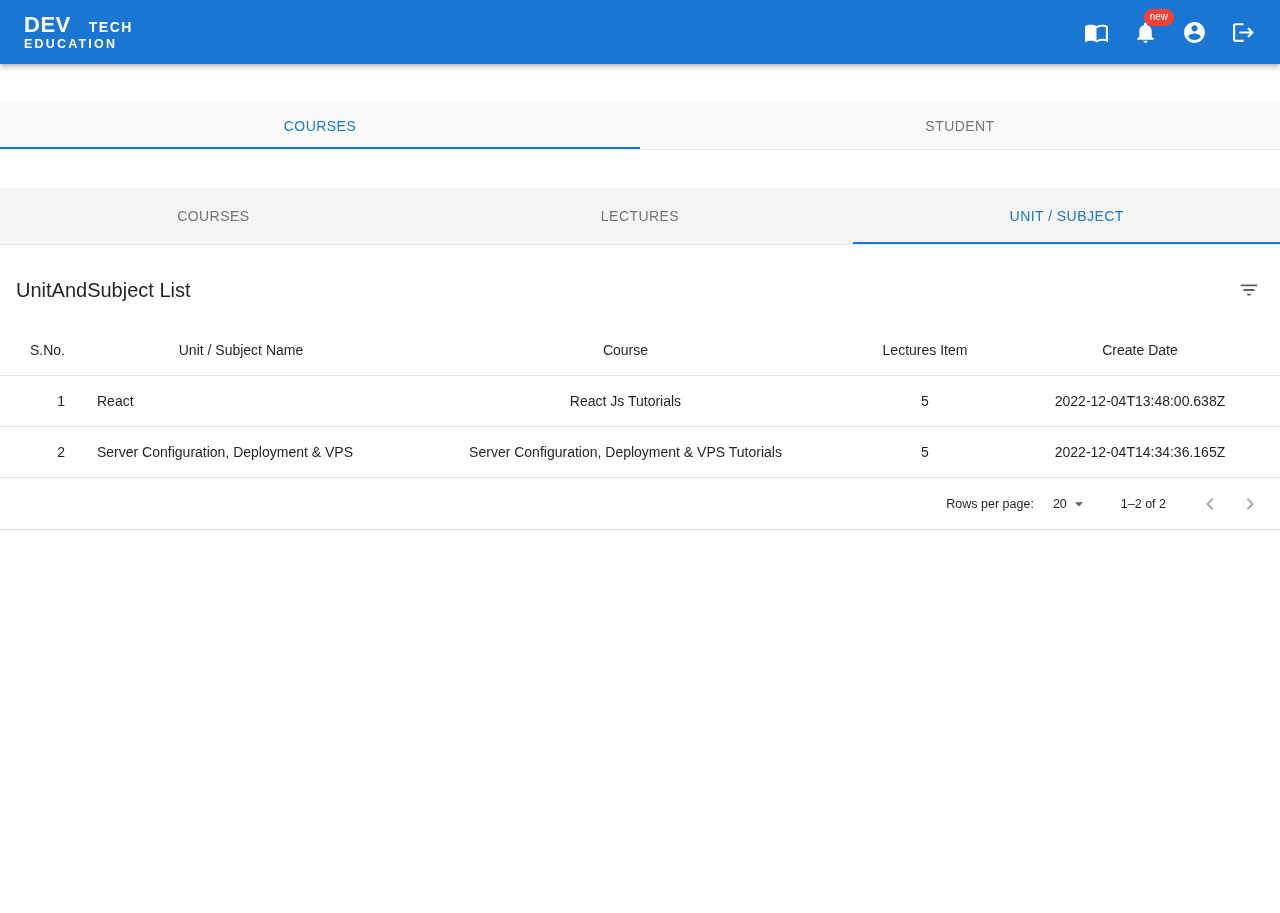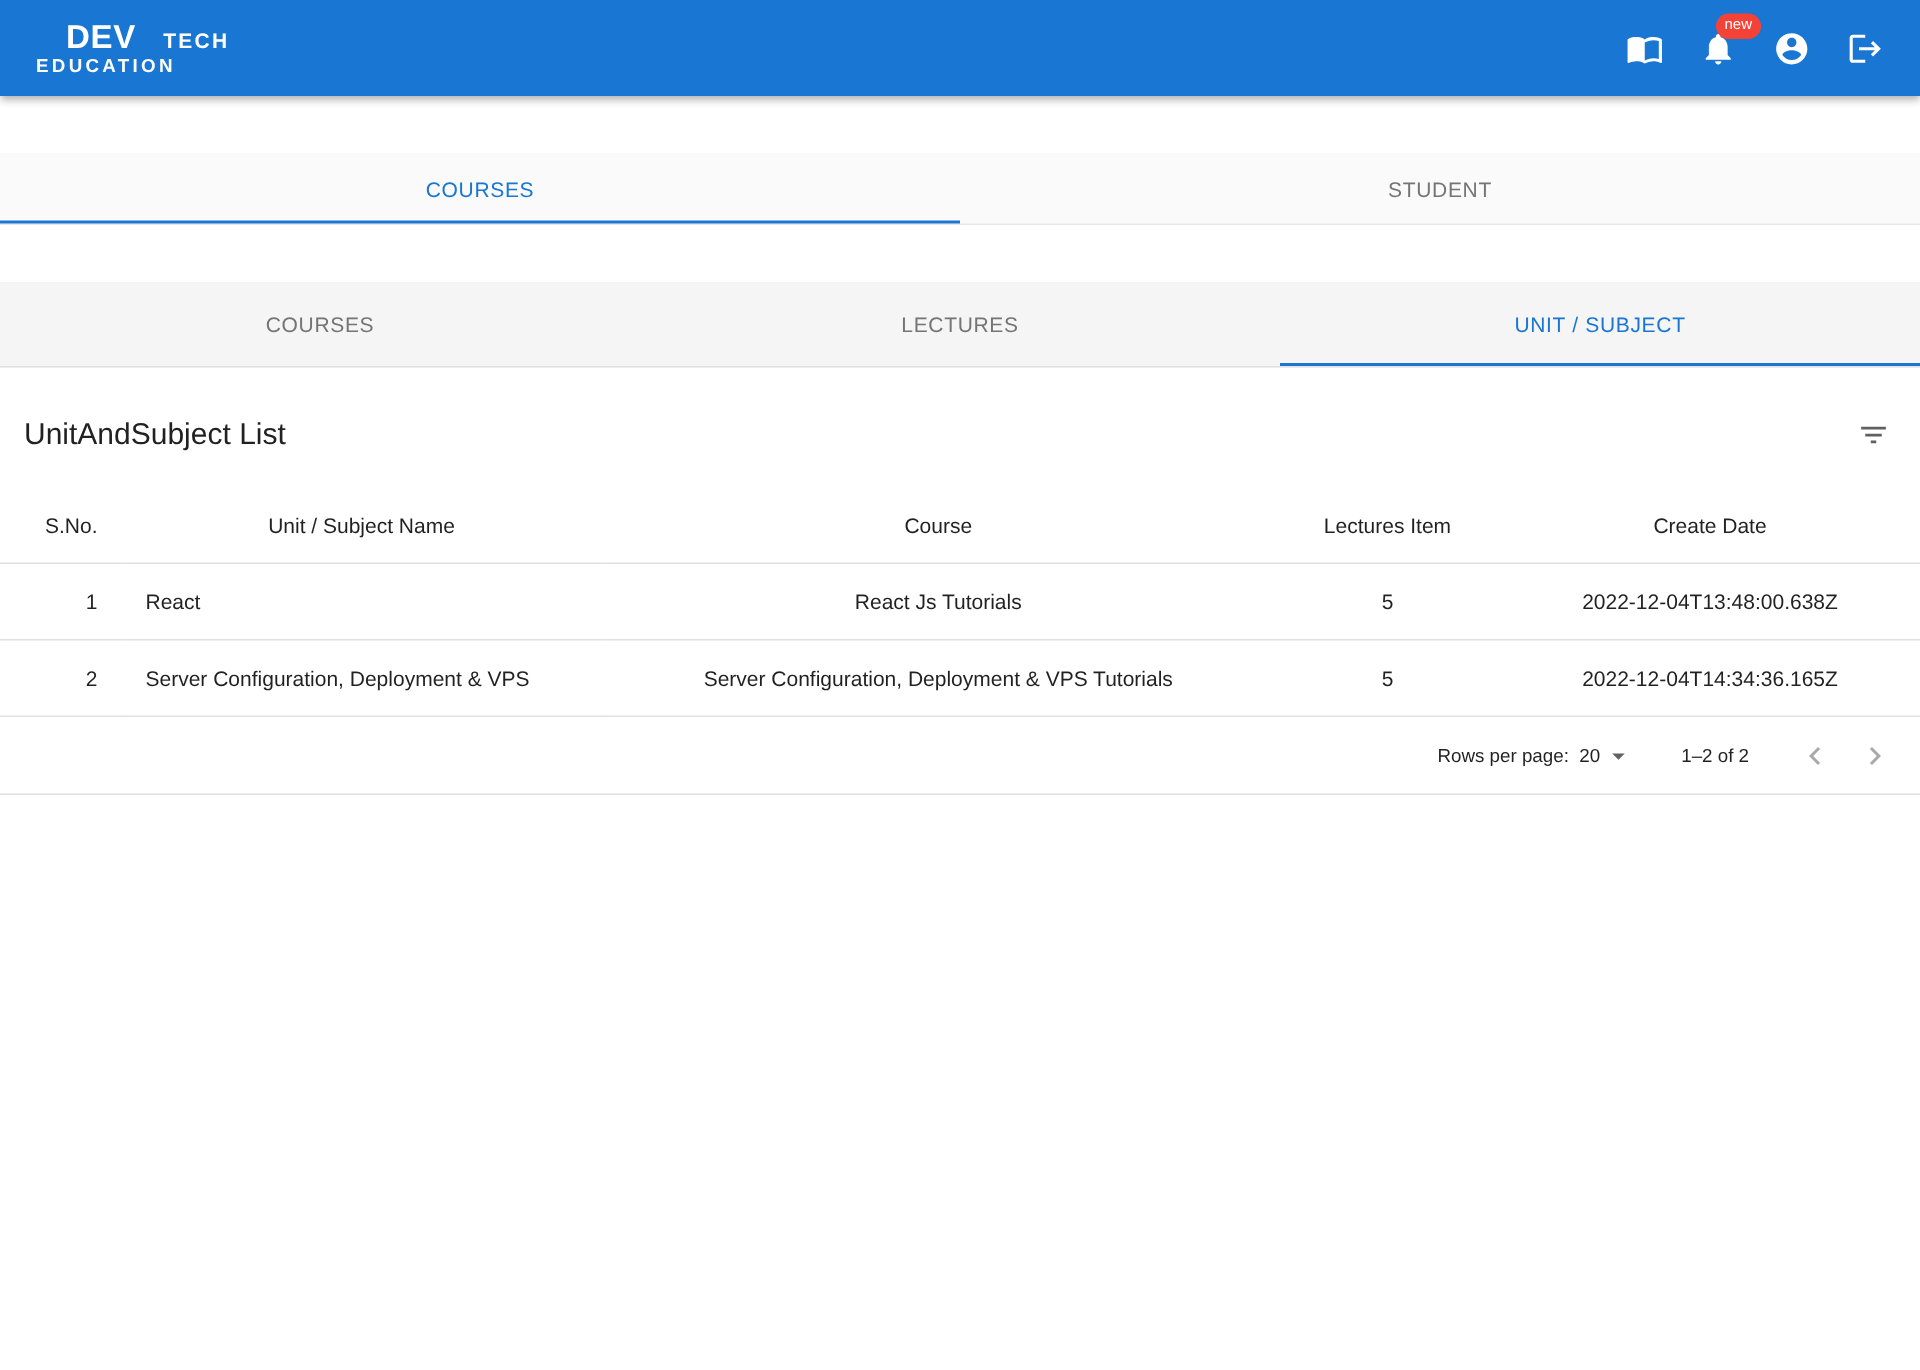--- a/index.html
+++ b/index.html
@@ -19,21 +19,21 @@
     display: flex;
     align-items: center;
     justify-content: space-between;
     padding: 0 24px;
     box-shadow: 0 2px 4px -1px rgba(0,0,0,0.2), 0 4px 5px 0 rgba(0,0,0,0.14);
     position: relative;
     z-index: 10;
   }
   .logo { color: #fff; line-height: 1; cursor: default; user-select: none; }
   .logo-top { display: flex; align-items: baseline; }
-  .logo-dev { font-size: 22px; font-weight: 800; letter-spacing: 0.5px; margin-left: 20px; }
+  .logo-dev { font-size: 22px; font-weight: 800; letter-spacing: 0.5px; }
   .logo-tech { font-size: 14px; font-weight: 700; letter-spacing: 1.5px; margin-left: 18px; }
   .logo-education { font-size: 12.5px; font-weight: 700; letter-spacing: 2.2px; margin-top: 2px; }
   .appbar-actions { display: flex; align-items: center; gap: 24px; }
   .icon-btn {
     background: none; border: none; padding: 0; margin: 0;
     cursor: pointer; display: inline-flex; align-items: center; 
     position: relative; color: #fff;
   }
   .icon-btn svg { width: 25px; height: 25px; fill: #ffffff; }
   .badge-new {
@@ -117,21 +117,21 @@
   .pagination {
     display: flex;
     align-items: center;
     justify-content: flex-end;
     height: 52px;
     padding: 0 10px;
     border-bottom: 1px solid #e0e0e0;
     font-size: 12.5px;
     color: rgba(0,0,0,0.87);
   }
-  .rpp-label { margin-right: 7px; }
+  .rpp-label { margin-right: 19px; }
   .rpp-select {
     display: inline-flex;
     align-items: center;
     cursor: pointer;
     margin-right: 32px;
     gap: 2px;
   }
   .rpp-select svg { width: 20px; height: 20px; fill: #616161; }
   .range-label { margin-right: 24px; }
   .page-btn {

